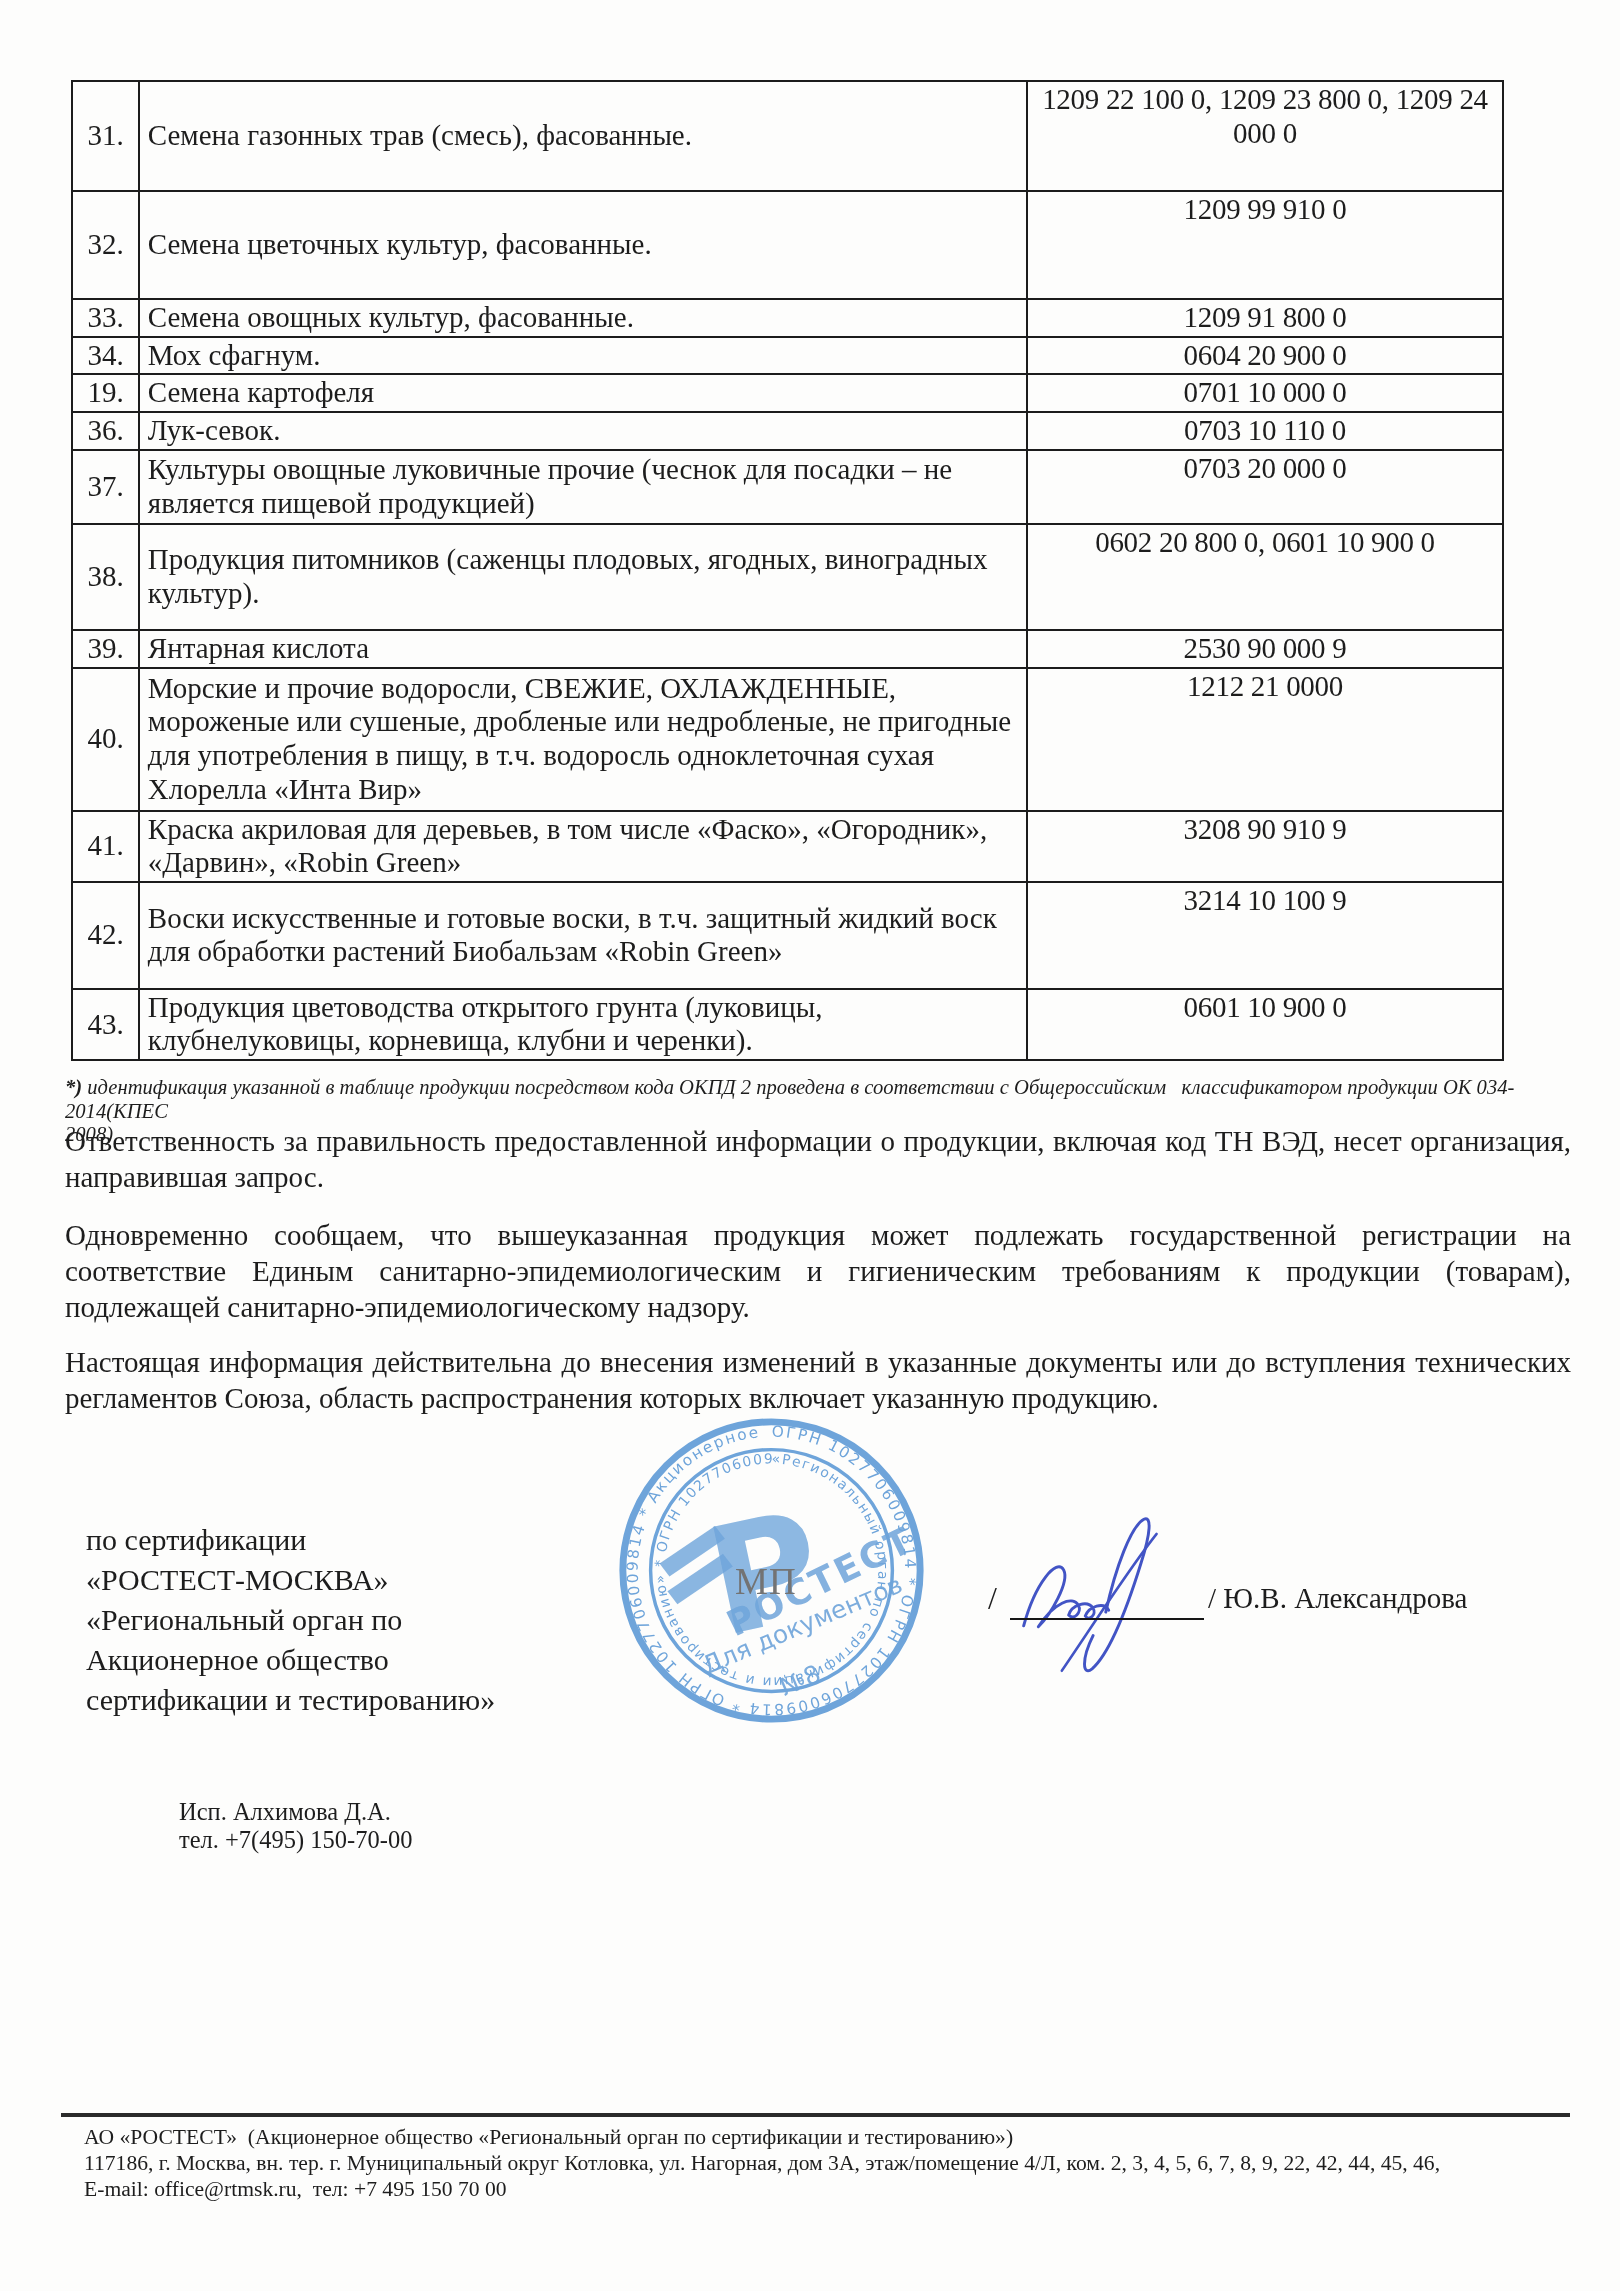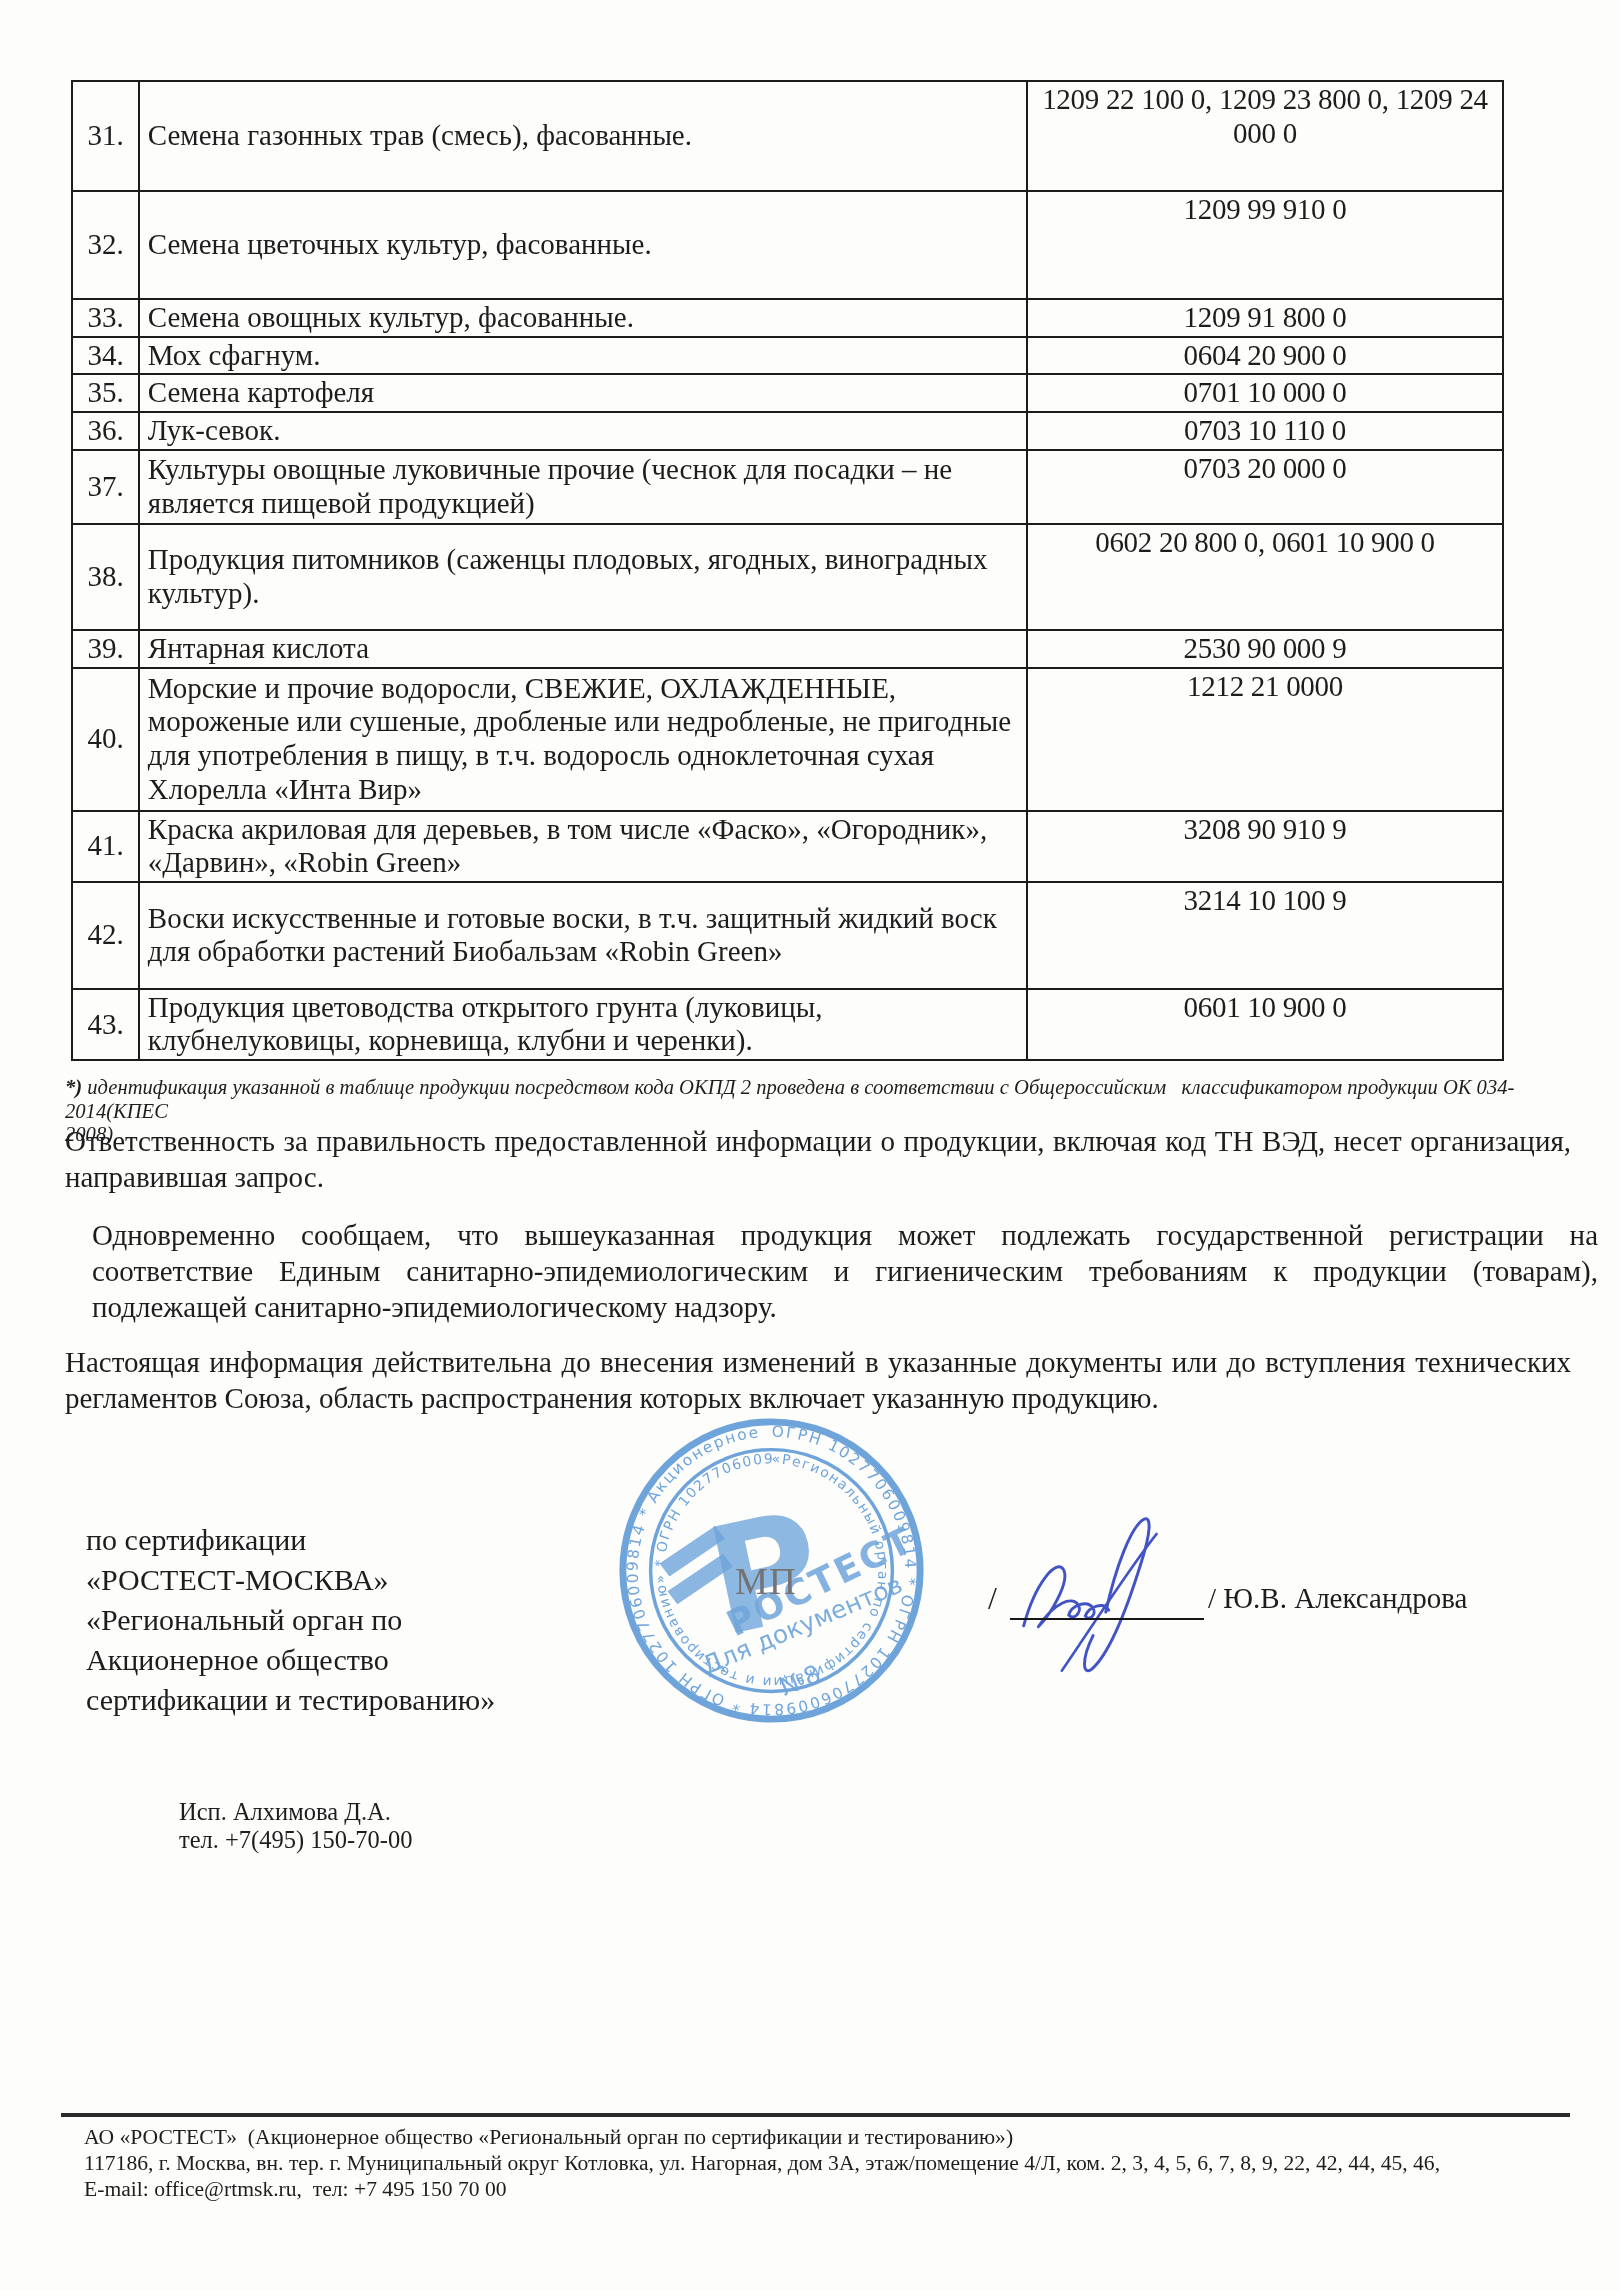--- a/index.html
+++ b/index.html
@@ -15,21 +15,21 @@
   table.doc-table td { border:2.9px solid #1c1c1c; padding:1px 7.8px; }
   td.c-num  { width:67px; text-align:center; vertical-align:middle; padding:1px 2px; }
   td.c-desc { width:888px; vertical-align:middle; }
   td.c-code { width:476px; text-align:center; vertical-align:top; padding-top:2.9px; letter-spacing:-0.3px; }
   
   .abs { position:absolute; }
   #footnote { left:65px; top:1076px; width:1470px; font-size:20.6px; font-style:italic; line-height:23.5px; }
   #footnote .mark { font-weight:bold; }
   .para { left:65px; width:1506px; font-size:29px; line-height:36px; text-align:justify; }
   #p1 { top:1123px; }
-  #p2 { top:1217px;margin-left:27px; }
+  #p2 { top:1217px; }
   #p3 { top:1344px; }
   #signatory { left:86px; top:1520px; font-size:30px; line-height:40px; }
   #executor { left:179px; top:1798px; font-size:24.5px; line-height:28px; }
   
   #stamp { left:608px; top:1407px; width:327px; height:327px; opacity:.82; }
   #mp { left:735px; top:1560px; font-size:37px; color:#737373; letter-spacing:1px; }
   #sig-svg { left:1008px; top:1512px; width:176px; height:167px; }
   #sig-slash { left:988px; top:1580px; font-size:32px; }
   #sig-line { left:1010px; top:1618px; width:194px; border-top:2.9px solid #161616; height:0; }
   #sig-name { left:1208px; top:1582px; font-size:29px; white-space:nowrap; }
@@ -64,21 +64,21 @@
           <td class="c-num">33.</td>
           <td class="c-desc">Семена овощных культур, фасованные.</td>
           <td class="c-code">1209 91 800 0</td>
         </tr>
         <tr style="height:36px">
           <td class="c-num">34.</td>
           <td class="c-desc">Мох сфагнум.</td>
           <td class="c-code">0604 20 900 0</td>
         </tr>
         <tr style="height:37px">
-          <td class="c-num">35.</td>
+          <td class="c-num">19.</td>
           <td class="c-desc">Семена картофеля</td>
           <td class="c-code">0701 10 000 0</td>
         </tr>
         <tr style="height:36px">
           <td class="c-num">36.</td>
           <td class="c-desc">Лук-севок.</td>
           <td class="c-code">0703 10 110 0</td>
         </tr>
         <tr style="height:74px">
           <td class="c-num">37.</td>

